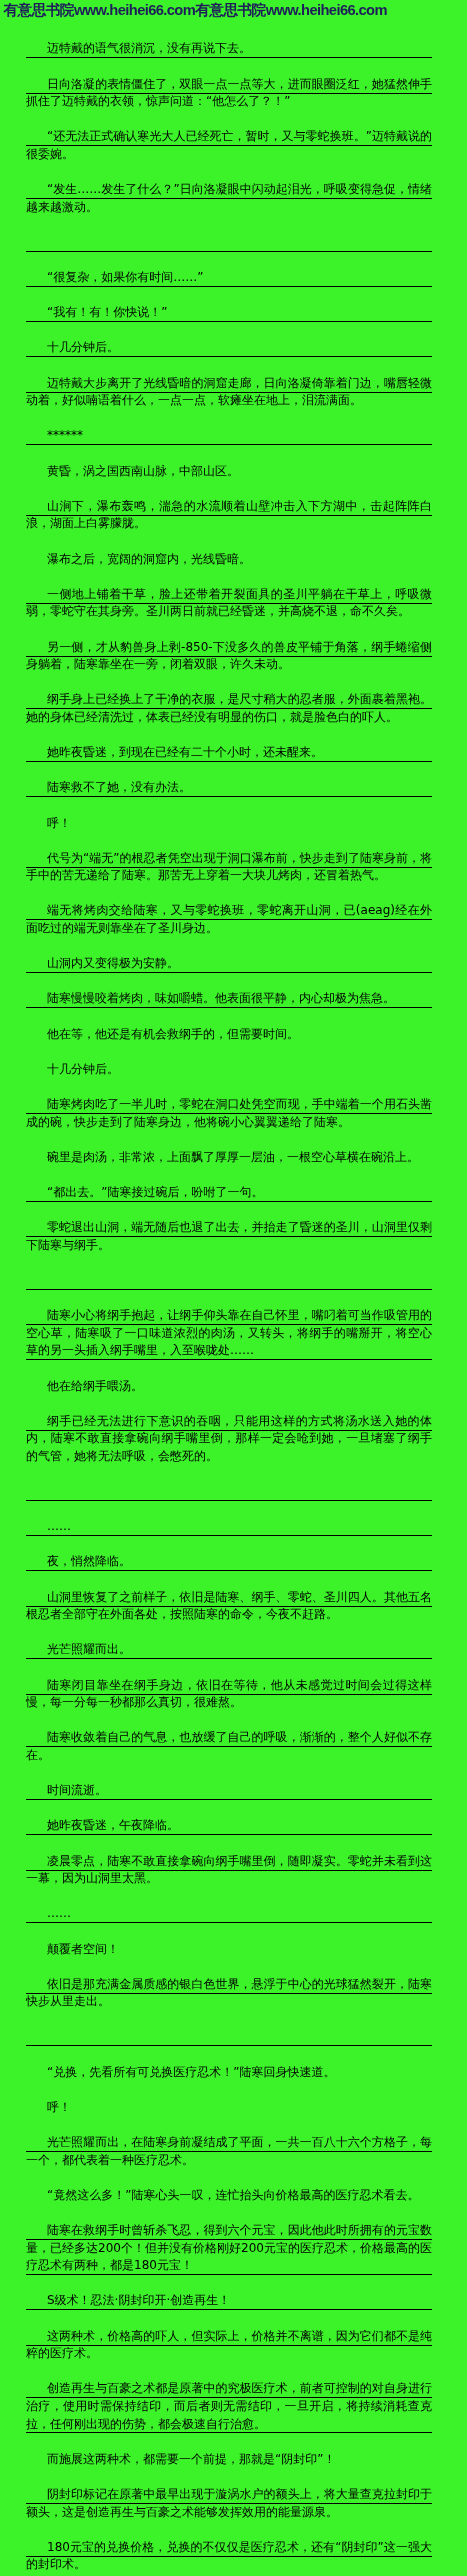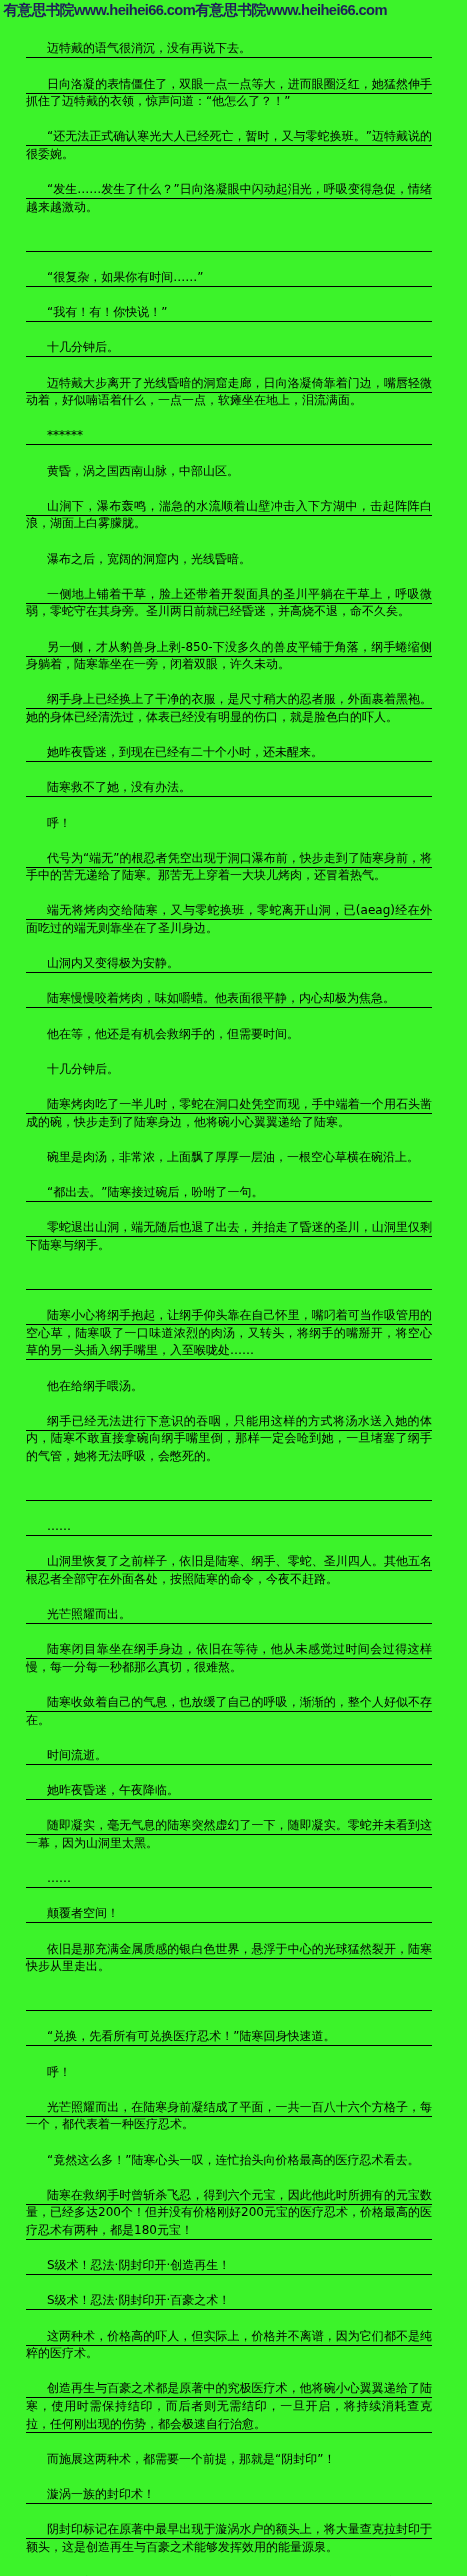--- a/index.html
+++ b/index.html
@@ -82,40 +82,39 @@
       <p class="para">陆寒烤肉吃了一半儿时，零蛇在洞口处凭空而现，手中端着一个用石头凿成的碗，快步走到了陆寒身边，他将碗小心翼翼递给了陆寒。</p>
       <p class="para">碗里是肉汤，非常浓，上面飘了厚厚一层油，一根空心草横在碗沿上。</p>
       <p class="para">“都出去。”陆寒接过碗后，吩咐了一句。</p>
       <p class="para">零蛇退出山洞，端无随后也退了出去，并抬走了昏迷的圣川，山洞里仅剩下陆寒与纲手。</p>
       <p class="para"></p>
       <p class="para">陆寒小心将纲手抱起，让纲手仰头靠在自己怀里，嘴叼着可当作吸管用的空心草，陆寒吸了一口味道浓烈的肉汤，又转头，将纲手的嘴掰开，将空心草的另一头插入纲手嘴里，入至喉咙处……</p>
       <p class="para">他在给纲手喂汤。</p>
       <p class="para">纲手已经无法进行下意识的吞咽，只能用这样的方式将汤水送入她的体内，陆寒不敢直接拿碗向纲手嘴里倒，那样一定会呛到她，一旦堵塞了纲手的气管，她将无法呼吸，会憋死的。</p>
       <p class="para"></p>
       <p class="para">……</p>
+      <p class="para">夜，悄然降临。</p>
       <p class="para">山洞里恢复了之前样子，依旧是陆寒、纲手、零蛇、圣川四人。其他五名根忍者全部守在外面各处，按照陆寒的命令，今夜不赶路。</p>
       <p class="para">光芒照耀而出。</p>
       <p class="para">陆寒闭目靠坐在纲手身边，依旧在等待，他从未感觉过时间会过得这样慢，每一分每一秒都那么真切，很难熬。</p>
       <p class="para">陆寒收敛着自己的气息，也放缓了自己的呼吸，渐渐的，整个人好似不存在。</p>
       <p class="para">时间流逝。</p>
       <p class="para">她昨夜昏迷，午夜降临。</p>
-      <p class="para">随即凝实，毫无气息的陆寒突然虚幻了一下，随即凝实。零蛇并未看到这一幕，因为山洞里太黑。</p>
+      <p class="para">凌晨零点，陆寒不敢直接拿碗向纲手嘴里倒，随即凝实。零蛇并未看到这一幕，因为山洞里太黑。</p>
       <p class="para">……</p>
       <p class="para">颠覆者空间！</p>
       <p class="para">依旧是那充满金属质感的银白色世界，悬浮于中心的光球猛然裂开，陆寒快步从里走出。</p>
       <p class="para"></p>
       <p class="para">“兑换，先看所有可兑换医疗忍术！”陆寒回身快速道。</p>
       <p class="para">呼！</p>
       <p class="para">光芒照耀而出，在陆寒身前凝结成了平面，一共一百八十六个方格子，每一个，都代表着一种医疗忍术。</p>
       <p class="para">“竟然这么多！”陆寒心头一叹，连忙抬头向价格最高的医疗忍术看去。</p>
       <p class="para">陆寒在救纲手时曾斩杀飞忍，得到六个元宝，因此他此时所拥有的元宝数量，已经多达200个！但并没有价格刚好200元宝的医疗忍术，价格最高的医疗忍术有两种，都是180元宝！</p>
       <p class="para">S级术！忍法·阴封印开·创造再生！</p>
-      <p class="para">S级术！忍法·阴封印开·百豪之术！</p>
       <p class="para">这两种术，价格高的吓人，但实际上，价格并不离谱，因为它们都不是纯粹的医疗术。</p>
-      <p class="para">创造再生与百豪之术都是原著中的究极医疗术，他将碗小心翼翼递给了陆寒，使用时需保持结印，而后者则无需结印，一旦开启，将持续消耗查克拉，任何刚出现的伤势，都会极速自行治愈。</p>
+      <p class="para">创造再生与百豪之术都是原著中的究极医疗术，前者可控制的对自身进行治疗，使用时需保持结印，而后者则无需结印，一旦开启，将持续消耗查克拉，任何刚出现的伤势，都会极速自行治愈。</p>
       <p class="para">而施展这两种术，都需要一个前提，那就是“阴封印”！</p>
-      <p class="para">漩涡一族的封印术！</p>
       <p class="para">阴封印标记在原著中最早出现于漩涡水户的额头上，将大量查克拉封印于额头，这是创造再生与百豪之术能够发挥效用的能量源泉。</p>
       <p class="para">180元宝的兑换价格，兑换的不仅仅是医疗忍术，还有“阴封印”这一强大的封印术。</p>
     </div>
 
 </div>
 
 
 </body></html>

